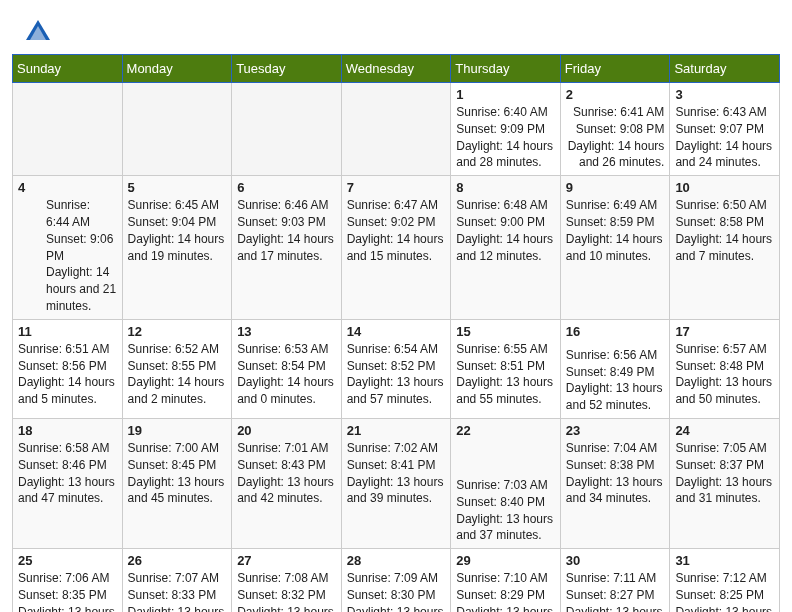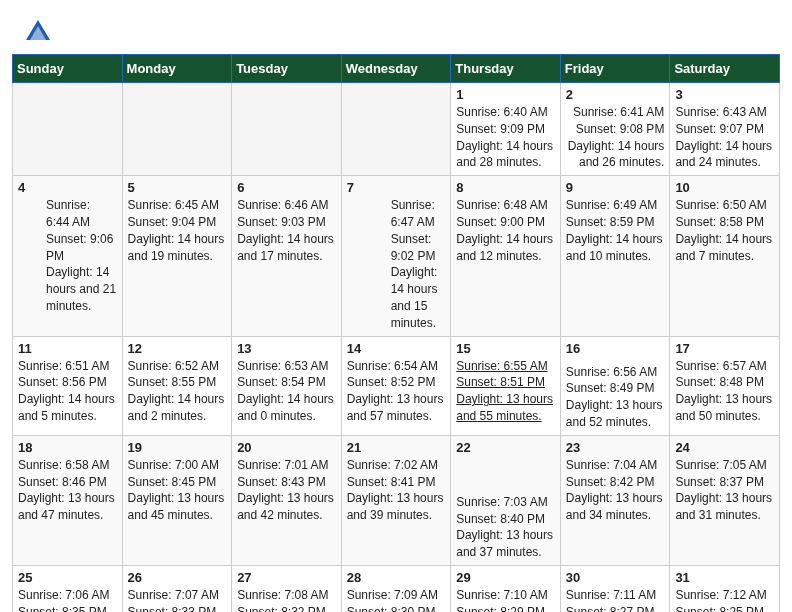--- a/index.html
+++ b/index.html
@@ -52,24 +52,24 @@
       font-size: 16px;
       color: #444;
     }
     .calendar {
       width: 100%;
       border-collapse: collapse;
       margin: 0;
       padding: 0 0px;
     }
     .calendar th {
-      background: #14532d;
+      background: #4d7c0f;
       color: #fff;
       font-size: 13px;
-      font-weight: bold;
+      font-weight: normal;
       padding: 6px 4px;
       border: 1px solid #2563c0;
       text-align: left;
       margin-left: 36px;
     }
     .calendar td {
       border: 1px solid #ccc;
       vertical-align: top;
       padding: 4px 5px;
       font-size: 10.5px;
@@ -171,21 +171,21 @@
 Daylight: 14 hours and 19 minutes.</div>
           </td>
           <td>
             <div class="day-number">6</div>
             <div class="day-info" style="white-space: pre-line;">Sunrise: 6:46 AM
 Sunset: 9:03 PM
 Daylight: 14 hours and 17 minutes.</div>
           </td>
           <td>
             <div class="day-number">7</div>
-            <div class="day-info" style="white-space: pre-line; margin-left: 44px;">Sunrise: 6:47 AM
+            <div class="day-info" style="white-space: pre-line;">Sunrise: 6:47 AM
 Sunset: 9:02 PM
 Daylight: 14 hours and 15 minutes.</div>
           </td>
           <td>
             <div class="day-number">8</div>
             <div class="day-info" style="white-space: pre-line;">Sunrise: 6:48 AM
 Sunset: 9:00 PM
 Daylight: 14 hours and 12 minutes.</div>
           </td>
           <td>
@@ -221,21 +221,21 @@
 Daylight: 14 hours and 0 minutes.</div>
           </td>
           <td>
             <div class="day-number">14</div>
             <div class="day-info" style="white-space: pre-line;">Sunrise: 6:54 AM
 Sunset: 8:52 PM
 Daylight: 13 hours and 57 minutes.</div>
           </td>
           <td>
             <div class="day-number">15</div>
-            <div class="day-info" style="white-space: pre-line; text-decoration: underline;">Sunrise: 6:55 AM
+            <div class="day-info" style="white-space: pre-line;">Sunrise: 6:55 AM
 Sunset: 8:51 PM
 Daylight: 13 hours and 55 minutes.</div>
           </td>
           <td>
             <div class="day-number">16</div>
             <div class="day-info" style="white-space: pre-line; margin-top: 8px;">Sunrise: 6:56 AM
 Sunset: 8:49 PM
 Daylight: 13 hours and 52 minutes.</div>
           </td>
           <td>
@@ -272,21 +272,21 @@
           </td>
           <td>
             <div class="day-number">22</div>
             <div class="day-info" style="white-space: pre-line; margin-top: 39px;">Sunrise: 7:03 AM
 Sunset: 8:40 PM
 Daylight: 13 hours and 37 minutes.</div>
           </td>
           <td>
             <div class="day-number">23</div>
             <div class="day-info" style="white-space: pre-line;">Sunrise: 7:04 AM
-Sunset: 8:42 PM
+Sunset: 8:38 PM
 Daylight: 13 hours and 34 minutes.</div>
           </td>
           <td>
             <div class="day-number">24</div>
             <div class="day-info" style="white-space: pre-line;">Sunrise: 7:05 AM
 Sunset: 8:37 PM
 Daylight: 13 hours and 31 minutes.</div>
           </td>
         </tr>
         <tr>

